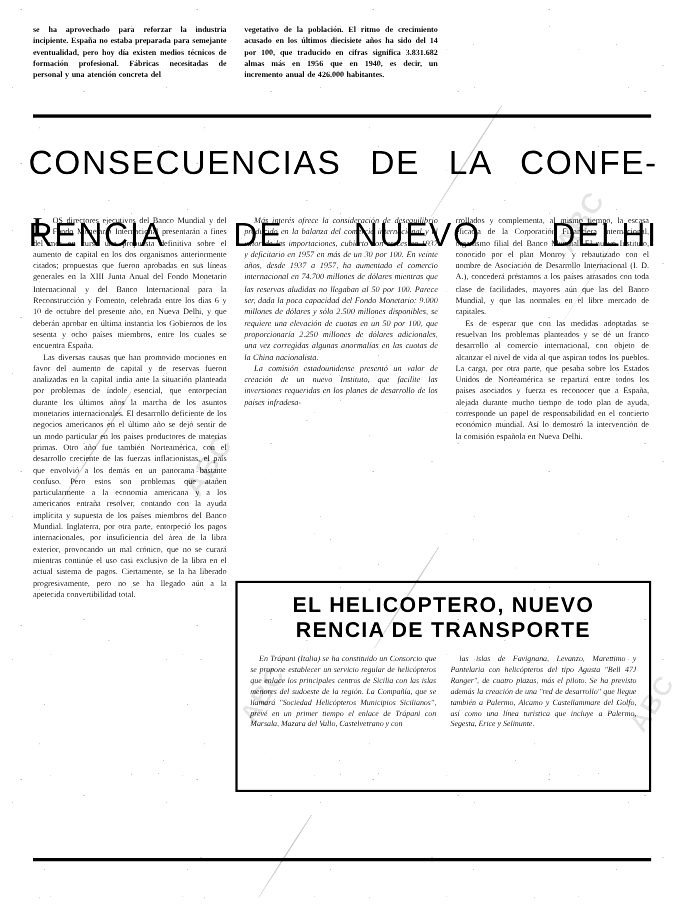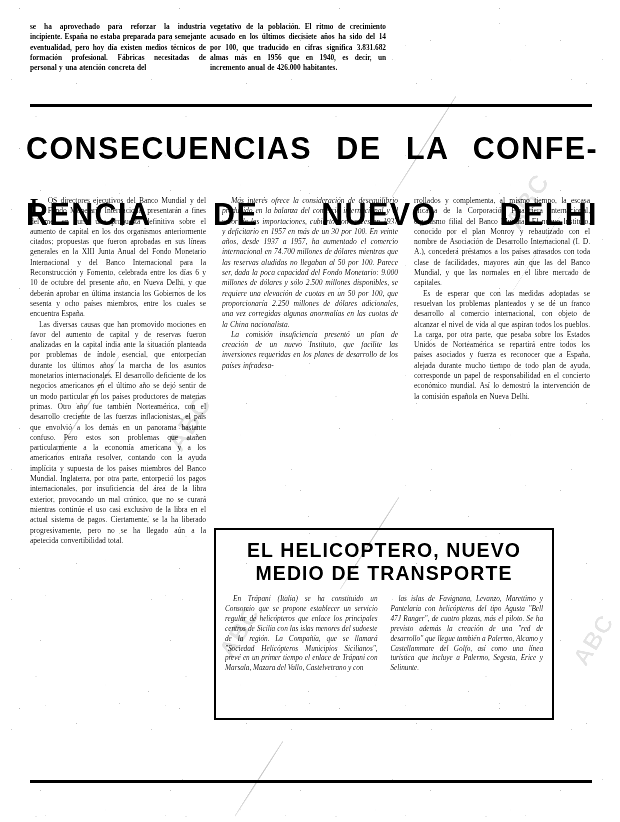--- a/index.html
+++ b/index.html
@@ -64,21 +64,21 @@
     user-select: none;
   }
 
   
   #top-strip {
     position: absolute;
     left: 30px;
     top: 22px;
     width: 562px;
     display: flex;
-    gap: 4px;
+    gap: 16px;
   }
   #top-strip .col {
     width: 176px;
     font-size: 7.4px;
     line-height: 10.35px;
     text-align: justify;
     color: #0d0d0d;
     font-weight: bold;
     letter-spacing: -0.05px;
     word-spacing: 0.6px;
@@ -102,21 +102,21 @@
     height: 3px;
   }
 
   
   #headline {
     position: absolute;
     left: 26px;
     top: 112px;
     width: 572px;
     font-family: "Liberation Sans", "DejaVu Sans", sans-serif;
-    font-weight: 700;
+    font-weight: 400;
     color: #090909;
     font-size: 30.5px;
     line-height: 33px;
     letter-spacing: 1.4px;
     text-align: justify;
   }
   #headline .hl-line {
     display: block;
     text-align: justify;
   }
@@ -163,21 +163,21 @@
 
   
   #col2 { height: 310px; overflow: hidden; font-style: italic; }
   #col3 { height: 320px; overflow: hidden; }
 
   
   #framed-box {
     position: absolute;
     left: 214px;
     top: 528px;
-    width: 340px;
+    width: 378px;
     height: 192px;
     border: 2.5px solid #080808;
     box-sizing: border-box;
     background: transparent;
   }
   #framed-title {
     margin: 9px 10px 0 10px;
     font-family: "Liberation Sans", "DejaVu Sans", sans-serif;
     font-size: 19.5px;
     line-height: 23px;
@@ -241,34 +241,34 @@
 
   <div id="columns">
 
     <div class="art-col" id="col1">
       <p class="noind"><span class="dropcap">L</span><span>OS directores ejecutivos del Banco Mundial y del Fondo Monetario Internacional presentarán a fines del mes en curso una propuesta definitiva sobre el aumento de capital en los dos organismos anteriormente citados; propuestas que fueron aprobadas en sus líneas generales en la XIII Junta Anual del Fondo Monetario Internacional y del Banco Internacional para la Reconstrucción y Fomento, celebrada entre los días 6 y 10 de octubre del presente año, en Nueva Delhi, y que deberán aprobar en última instancia los Gobiernos de los sesenta y ocho países miembros, entre los cuales se encuentra España.</span></p>
       <p>Las diversas causas que han promovido mociones en favor del aumento de capital y de reservas fueron analizadas en la capital india ante la situación planteada por problemas de índole esencial, que entorpecían durante los últimos años la marcha de los asuntos monetarios internacionales. El desarrollo deficiente de los negocios americanos en el último año se dejó sentir de un modo particular en los países productores de materias primas. Otro año fue también Norteamérica, con el desarrollo creciente de las fuerzas inflacionistas, el país que envolvió a los demás en un panorama bastante confuso. Pero estos son problemas que atañen particularmente a la economía americana y a los americanos entraña resolver, contando con la ayuda implícita y supuesta de los países miembros del Banco Mundial. Inglaterra, por otra parte, entorpeció los pagos internacionales, por insuficiencia del área de la libra exterior, provocando un mal crónico, que no se curará mientras continúe el uso casi exclusivo de la libra en el actual sistema de pagos. Ciertamente, se la ha liberado progresivamente, pero no se ha llegado aún a la apetecida convertibilidad total.</p>
     </div>
 
     <div class="art-col" id="col2">
       <p>Más interés ofrece la consideración de desequilibrio producido en la balanza del comercio internacional y el valor de las importaciones, cubierto con creces en 1937 y deficitario en 1957 en más de un 30 por 100. En veinte años, desde 1937 a 1957, ha aumentado el comercio internacional en 74.700 millones de dólares mientras que las reservas aludidas no llegaban al 50 por 100. Parece ser, dada la poca capacidad del Fondo Monetario: 9.000 millones de dólares y sólo 2.500 millones disponibles, se requiere una elevación de cuotas en un 50 por 100, que proporcionaría 2.250 millones de dólares adicionales, una vez corregidas algunas anormalías en las cuotas de la China nacionalista.</p>
-      <p>La comisión insuficiencia presentó un plan de creación de un nuevo Instituto, que facilite las inversiones requeridas en los planes de desarrollo de los países infradesa-</p>
+      <p>La comisión estadounidense presentó un valor de creación de un nuevo Instituto, que facilite las inversiones requeridas en los planes de desarrollo de los países infradesa-</p>
     </div>
 
     <div class="art-col" id="col3">
       <p class="noind">rrollados y complementa, al mismo tiempo, la escasa eficacia de la Corporación Financiera Internacional, organismo filial del Banco Mundial. El nuevo Instituto, conocido por el plan Monroy y rebautizado con el nombre de Asociación de Desarrollo Internacional (I. D. A.), concederá préstamos a los países atrasados con toda clase de facilidades, mayores aún que las del Banco Mundial, y que las normales en el libre mercado de capitales.</p>
       <p>Es de esperar que con las medidas adoptadas se resuelvan los problemas planteados y se dé un franco desarrollo al comercio internacional, con objeto de alcanzar el nivel de vida al que aspiran todos los pueblos. La carga, por otra parte, que pesaba sobre los Estados Unidos de Norteamérica se repartirá entre todos los países asociados y fuerza es reconocer que a España, alejada durante mucho tiempo de todo plan de ayuda, corresponde un papel de responsabilidad en el concierto económico mundial. Así lo demostró la intervención de la comisión española en Nueva Delhi.</p>
     </div>
 
   </div>
 
   <div id="framed-box">
     <h2 id="framed-title">
       <span class="ft-line">EL HELICOPTERO, NUEVO</span>
-      <span class="ft-line">MEDIO DE TRANSPORTE</span>
+      <span class="ft-line">RENCIA DE TRANSPORTE</span>
     </h2>
     <div id="framed-cols">
       <div class="fcol">
         <p>En Trápani (Italia) se ha constituido un Consorcio que se propone establecer un servicio regular de helicópteros que enlace los principales centros de Sicilia con las islas menores del sudoeste de la región. La Compañía, que se llamará "Sociedad Helicópteros Municipios Sicilianos", prevé en un primer tiempo el enlace de Trápani con Marsala, Mazara del Vallo, Castelvetrano y con</p>
       </div>
       <div class="fcol">
         <p>las islas de Favignana, Levanzo, Marettimo y Pantelaria con helicópteros del tipo Agusta "Bell 47J Ranger", de cuatro plazas, más el piloto. Se ha previsto además la creación de una "red de desarrollo" que llegue también a Palermo, Alcamo y Castellammare del Golfo, así como una línea turística que incluye a Palermo, Segesta, Erice y Selinunte.</p>
       </div>
     </div>
   </div>

